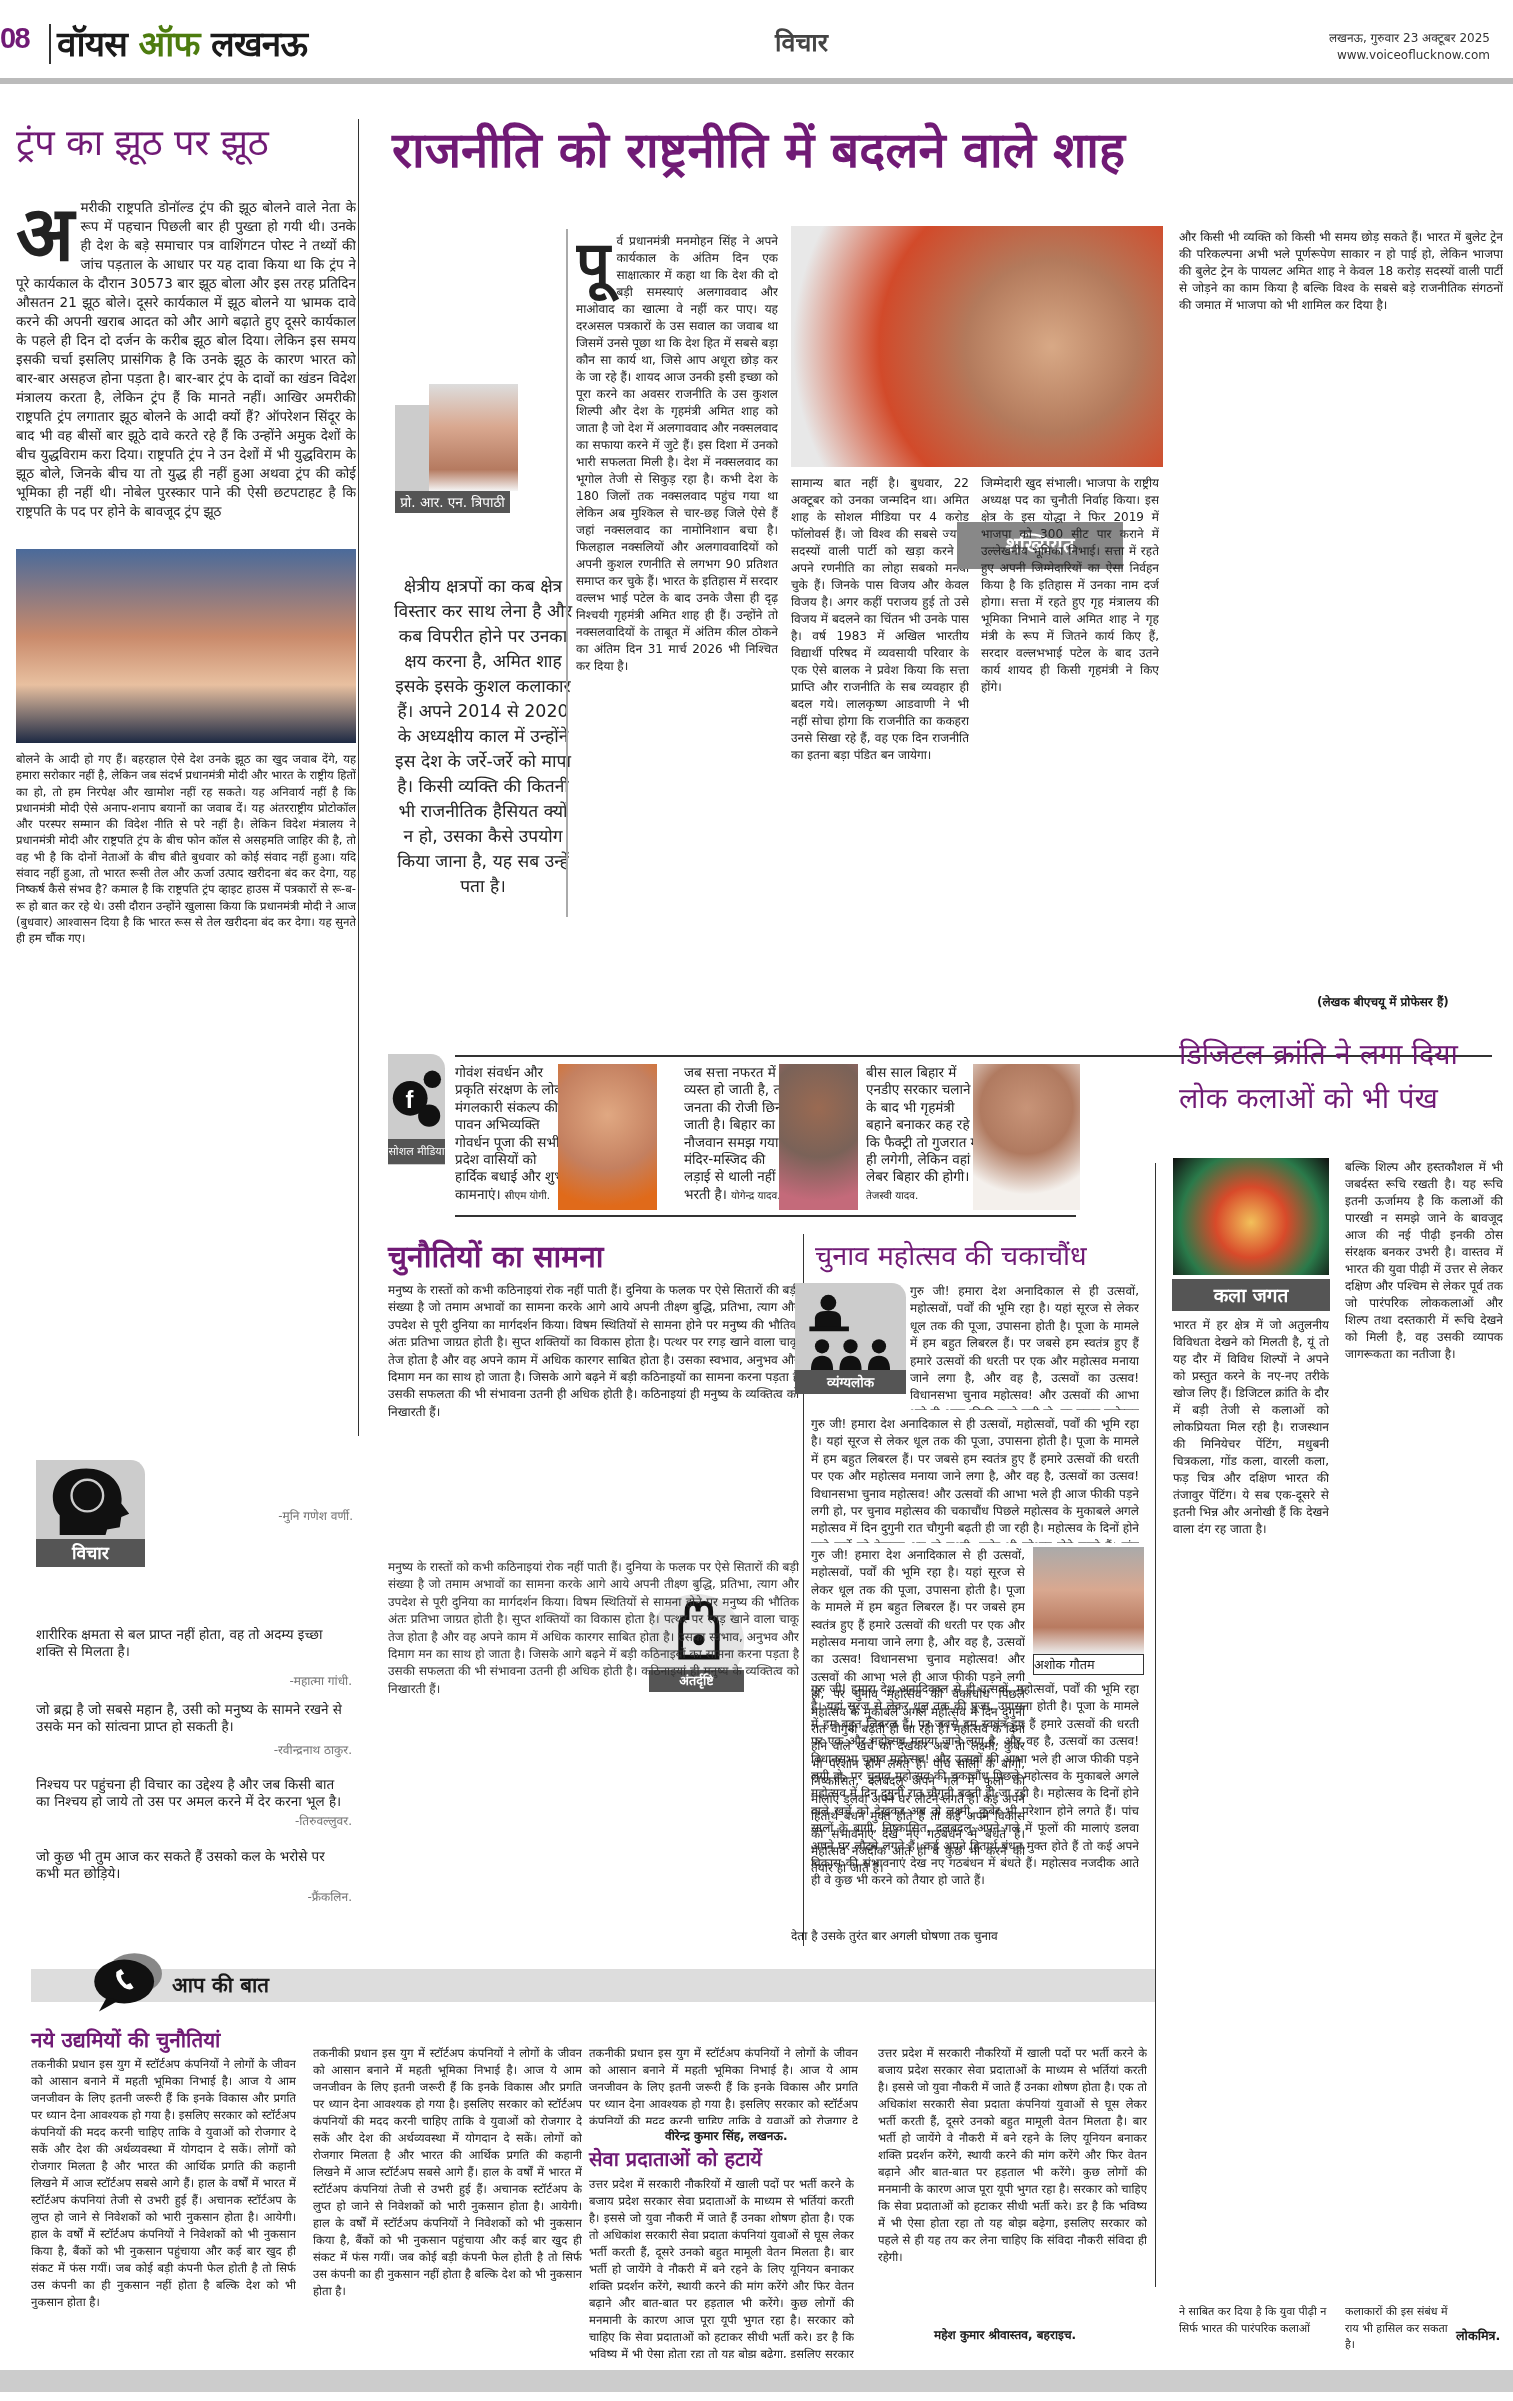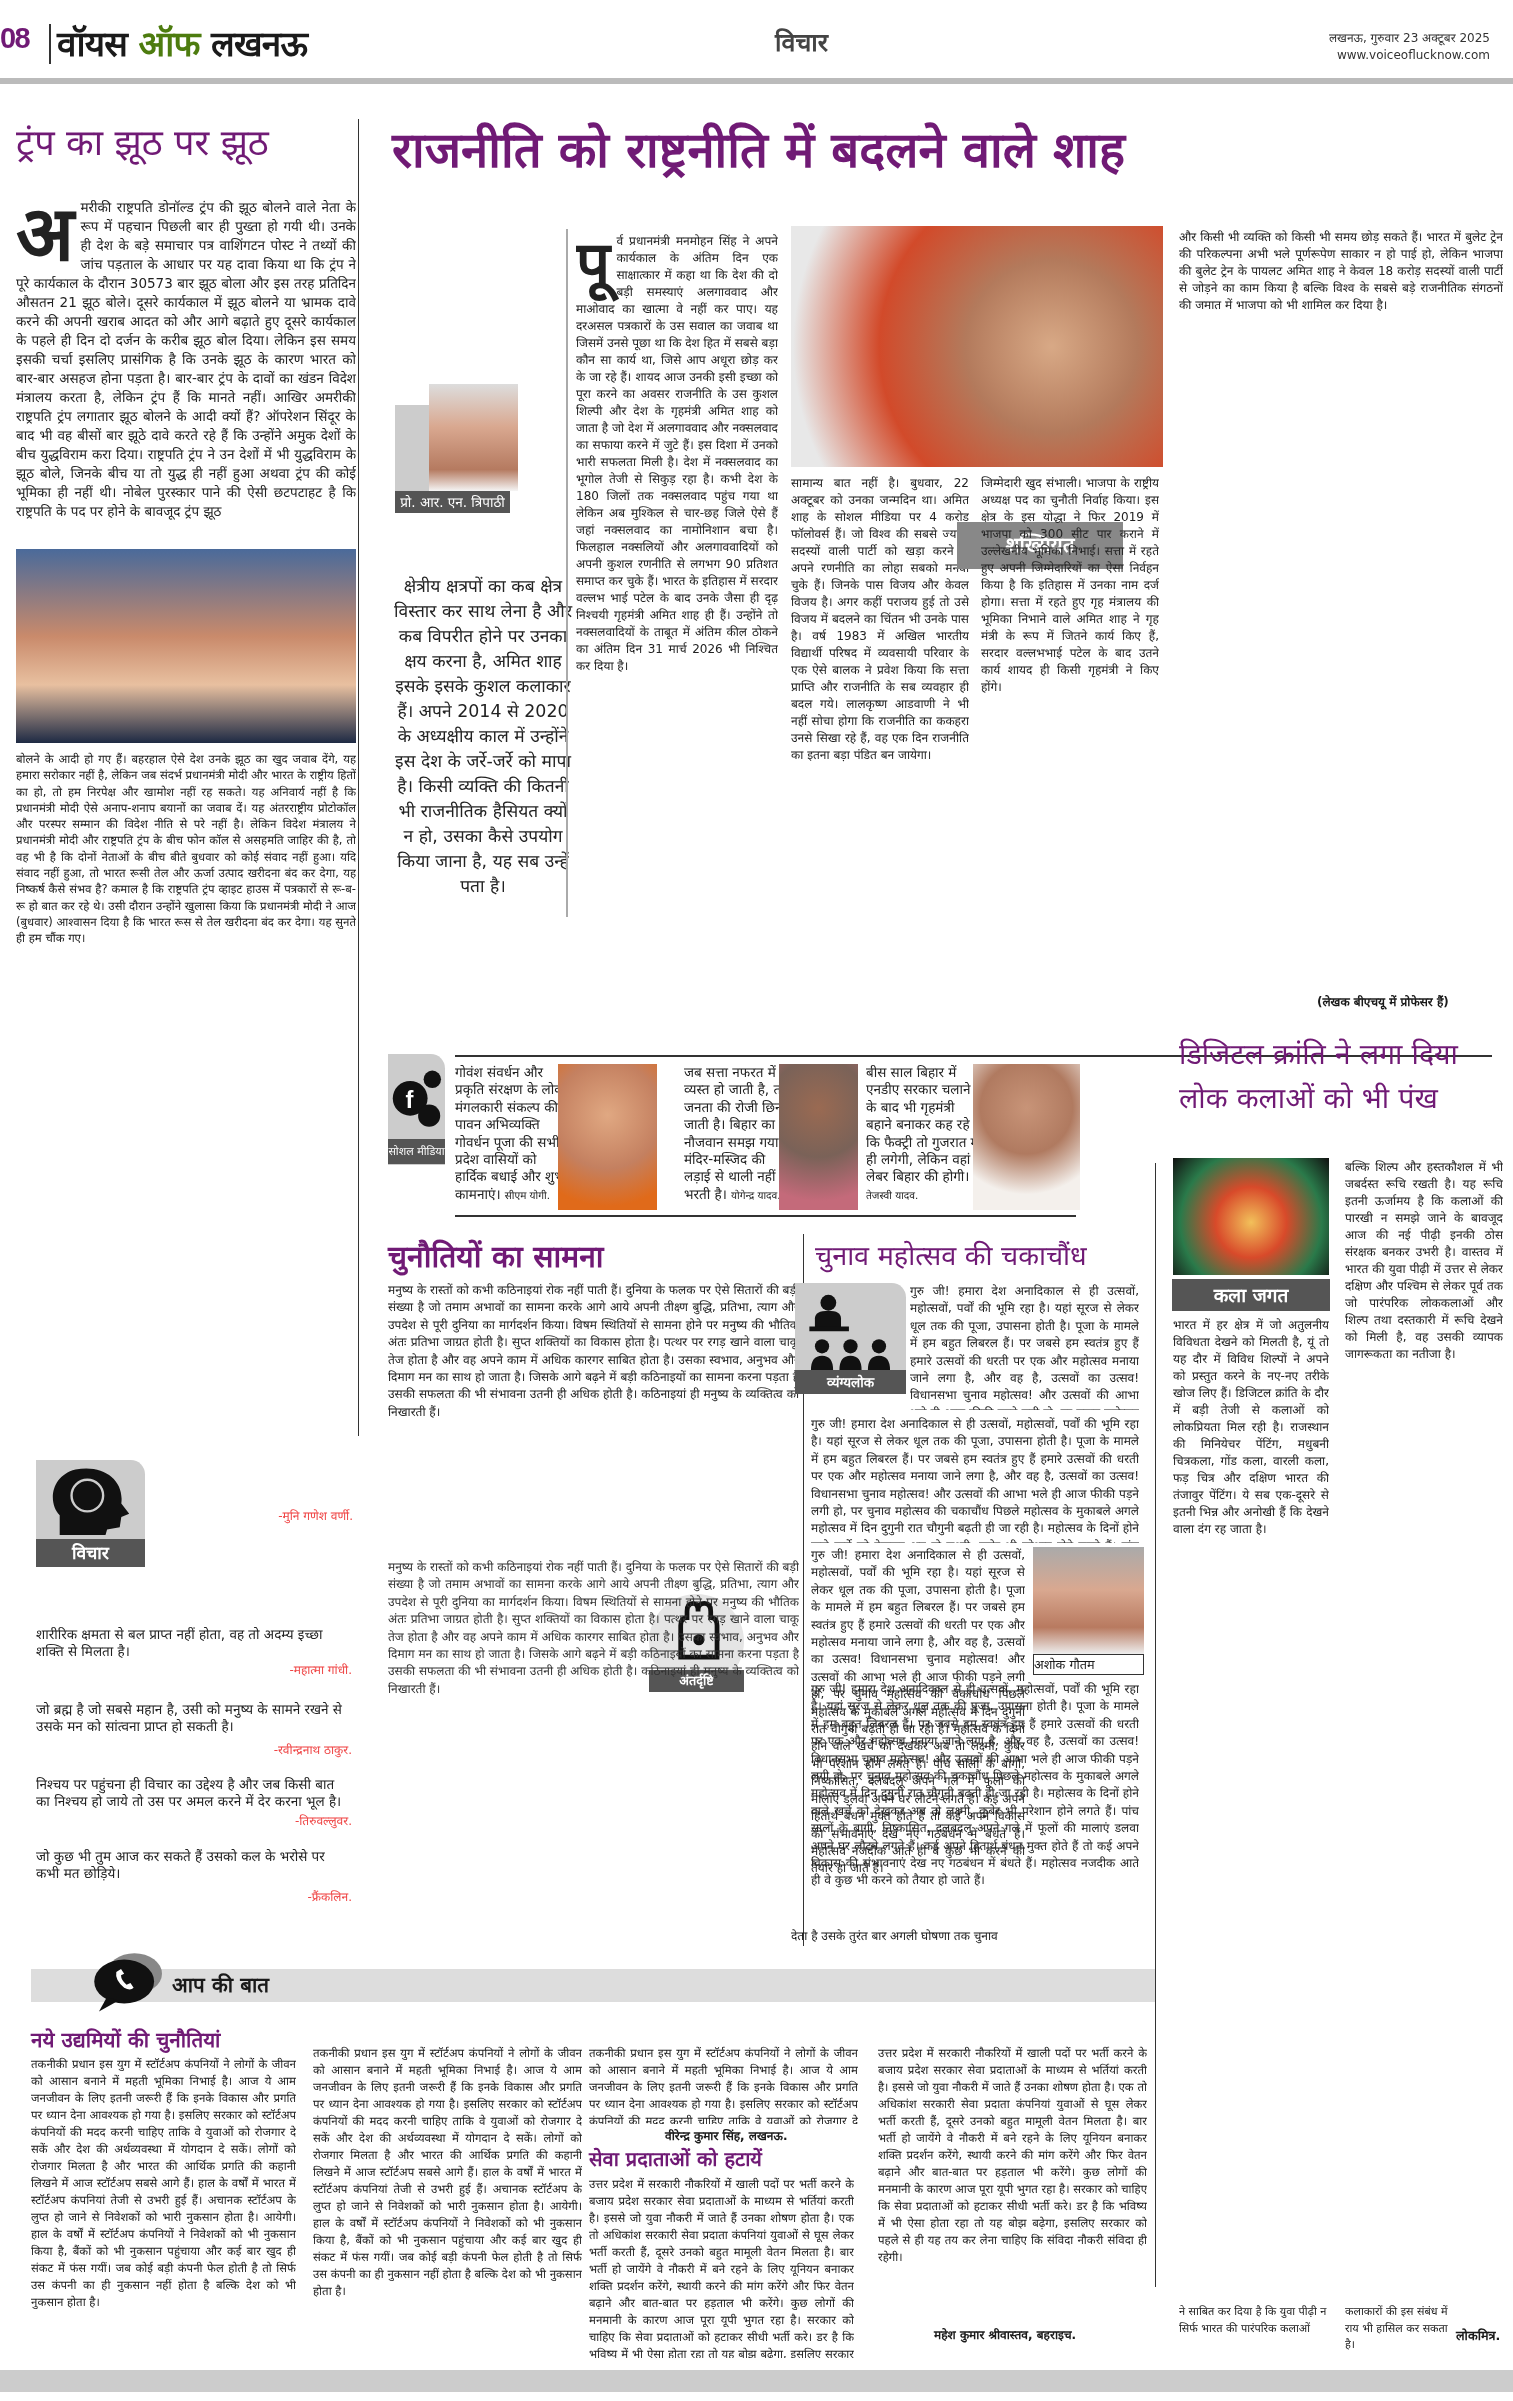--- a/index.html
+++ b/index.html
@@ -14,21 +14,21 @@
 .dateline{right:24px;top:30px;font-size:12px;text-align:right;line-height:17.4px;color:#333}
 .rule-top{left:0;top:78px;width:1514px;height:6.3px;background:#bbb}
 .col-rule{width:1.6px;background:#333}
 .h-big{font-weight:bold;font-family:"DejaVu Sans",sans-serif;color:#701a75}
 .txt{font-size:12.3px;line-height:17.4px;text-align:justify;color:#222;overflow:hidden}
 .txt p{margin:0}
 .dropcap{float:left;font-size:76px;line-height:65px;font-weight:bold;margin-right:6.3px;margin-top:3.2px}
 .label-box{background:#555;color:#fff;font-weight:bold;text-align:center}
 .grey-box{background:#ccc;border-radius:0 14.2px 0 0}
 .photo{background:linear-gradient(160deg,#b88 0%,#d9b79b 40%,#8a6b5a 100%)}
-.attr{text-align:right;font-size:12px;color:#ef4444}
+.attr{text-align:right;font-size:12px;color:#737373}
 .banner{background:#ddd}
 .pull{font-size:22px;line-height:30px;text-align:center;color:#222}
 .sm-quote{font-size:13.5px;line-height:17.4px;color:#222}
 .sm-name{font-size:10.3px}
 </style>
 </head>
 <body>
 
 <div class="abs mast">
   <div class="abs pgno">08</div>
@@ -62,21 +62,21 @@
       <path d="M30 95 L30 70 C15 55 18 20 50 12 C85 5 112 25 108 55 L118 68 L108 72 L106 85 L90 88 L88 95 Z" fill="#111"></path>
       <circle cx="65" cy="45" r="20" fill="none" stroke="#ccc" stroke-width="3"></circle>
     </svg>
     <div class="label-box abs" style="left:0;top:79px;width:109px;height:28px;font-size:17.4px;line-height:28px">विचार</div>
   </div>
   <div class="abs" style="left:119px;top:47px;width:198px">
     <div class="attr">-मुनि गणेश वर्णी.</div>
   </div>
   <div class="abs" style="left:0;top:166px;width:316px">
     <div class="sm-quote">शारीरिक क्षमता से बल प्राप्त नहीं होता, वह तो अदम्य इच्छा शक्ति से मिलता है।</div>
-    <div class="attr" style="">-महात्मा गांधी.</div>
+    <div class="attr" style="margin-top:11px">-महात्मा गांधी.</div>
   </div>
   <div class="abs" style="left:0;top:241px;width:316px">
     <div class="sm-quote">जो ब्रह्म है जो सबसे महान है, उसी को मनुष्य के सामने रखने से उसके मन को सांत्वना प्राप्त हो सकती है।</div>
     <div class="attr" style="margin-top:4.7px">-रवीन्द्रनाथ ठाकुर.</div>
   </div>
   <div class="abs" style="left:0;top:316px;width:316px">
     <div class="sm-quote">निश्चय पर पहुंचना ही विचार का उद्देश्य है और जब किसी बात का निश्चय हो जाये तो उस पर अमल करने में देर करना भूल है।</div>
     <div class="attr" style="margin-top:1.6px">-तिरुवल्लुवर.</div>
   </div>
   <div class="abs" style="left:0;top:388px;width:316px">

